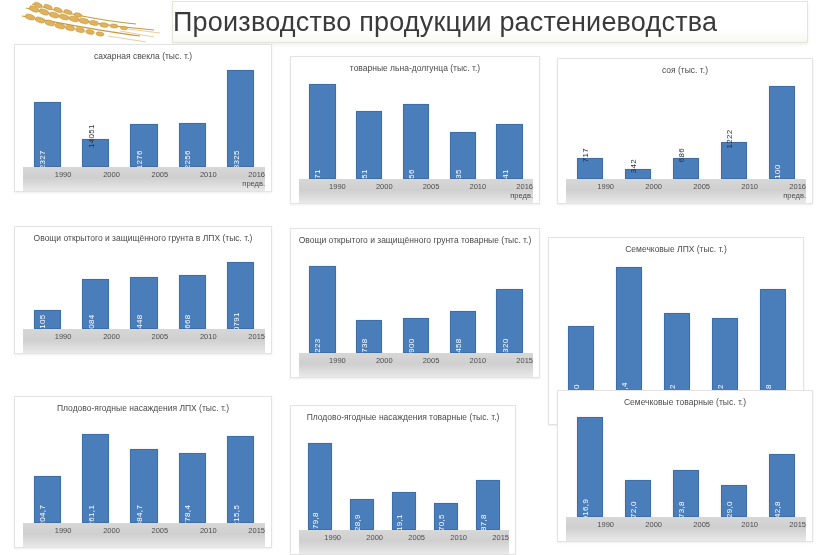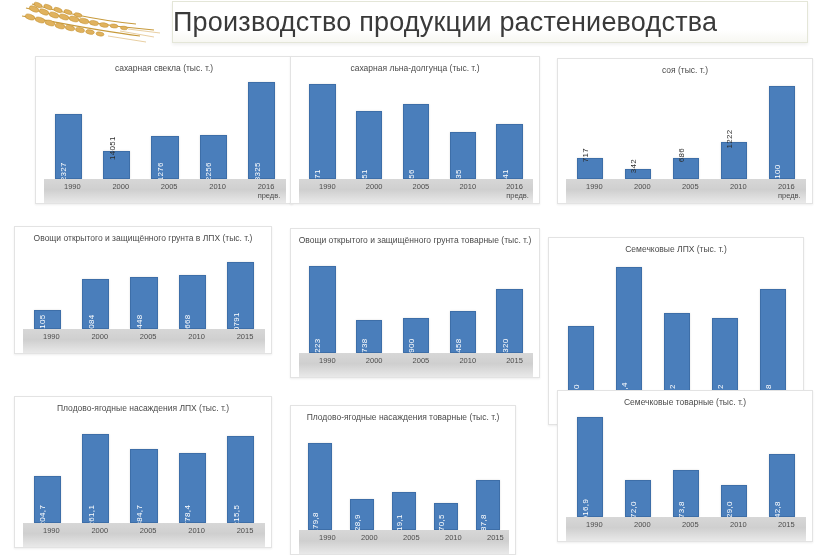--- a/index.html
+++ b/index.html
@@ -124,21 +124,21 @@
     height: 24px;
     background: linear-gradient(180deg,#d7d7d7 0%, #cfcfcf 45%, #e9e9e9 100%);
     display: flex;
     align-items: flex-start;
     justify-content: space-around;
     padding-top: 3px;
     box-sizing: border-box;
   }
   .axis-slot {
     flex: 1 1 0;
-    text-align: left;
+    text-align: right;
     font-size: 7.5px;
     line-height: 9px;
     color: #4d4d4d;
     padding-left: 20px;
   }
 </style>
 </head>
 <body>
 
 <div class="header">
@@ -180,21 +180,21 @@
         <path d="M100 36 L138 42"></path>
     </g>
   </svg>
 
   <div class="title-box">
     <div class="title-text">Производство продукции растениеводства</div>
   </div>
 </div>
 
 <div id="panels-root">
-    <div class="panel" style="left: 14px; top: 56px; width: 258px; height: 148px; margin-left: 21px;">
+    <div class="panel" style="left: 14px; top: 44px; width: 258px; height: 148px;">
       <div class="chart-title">сахарная свекла (тыс. т.)</div>
       <div class="plot" style="top: 18px;">
         <div class="bars">
           <div class="bar-slot">
             <div class="bar" style="height: 62.1673%;">
               <span class="bar-value">32327</span>
             </div>
           </div>
           <div class="bar-slot">
             <div class="bar" style="height: 27.0212%;">
@@ -231,21 +231,21 @@
             <div>2010</div>
           </div>
           <div class="axis-slot">
             <div>2016</div>
             <div>предв.</div>
           </div>
         </div>
       </div>
     </div>
     <div class="panel" style="left: 290px; top: 56px; width: 250px; height: 148px;">
-      <div class="chart-title">сахарная  льна-долгунца (тыс. т.)</div>
+      <div class="chart-title">товарные  льна-долгунца (тыс. т.)</div>
       <div class="plot" style="top: 18px;">
         <div class="bars">
           <div class="bar-slot">
             <div class="bar" style="height: 91.0256%;">
               <span class="bar-value">71</span>
             </div>
           </div>
           <div class="bar-slot">
             <div class="bar" style="height: 65.3846%;">
               <span class="bar-value">51</span>

